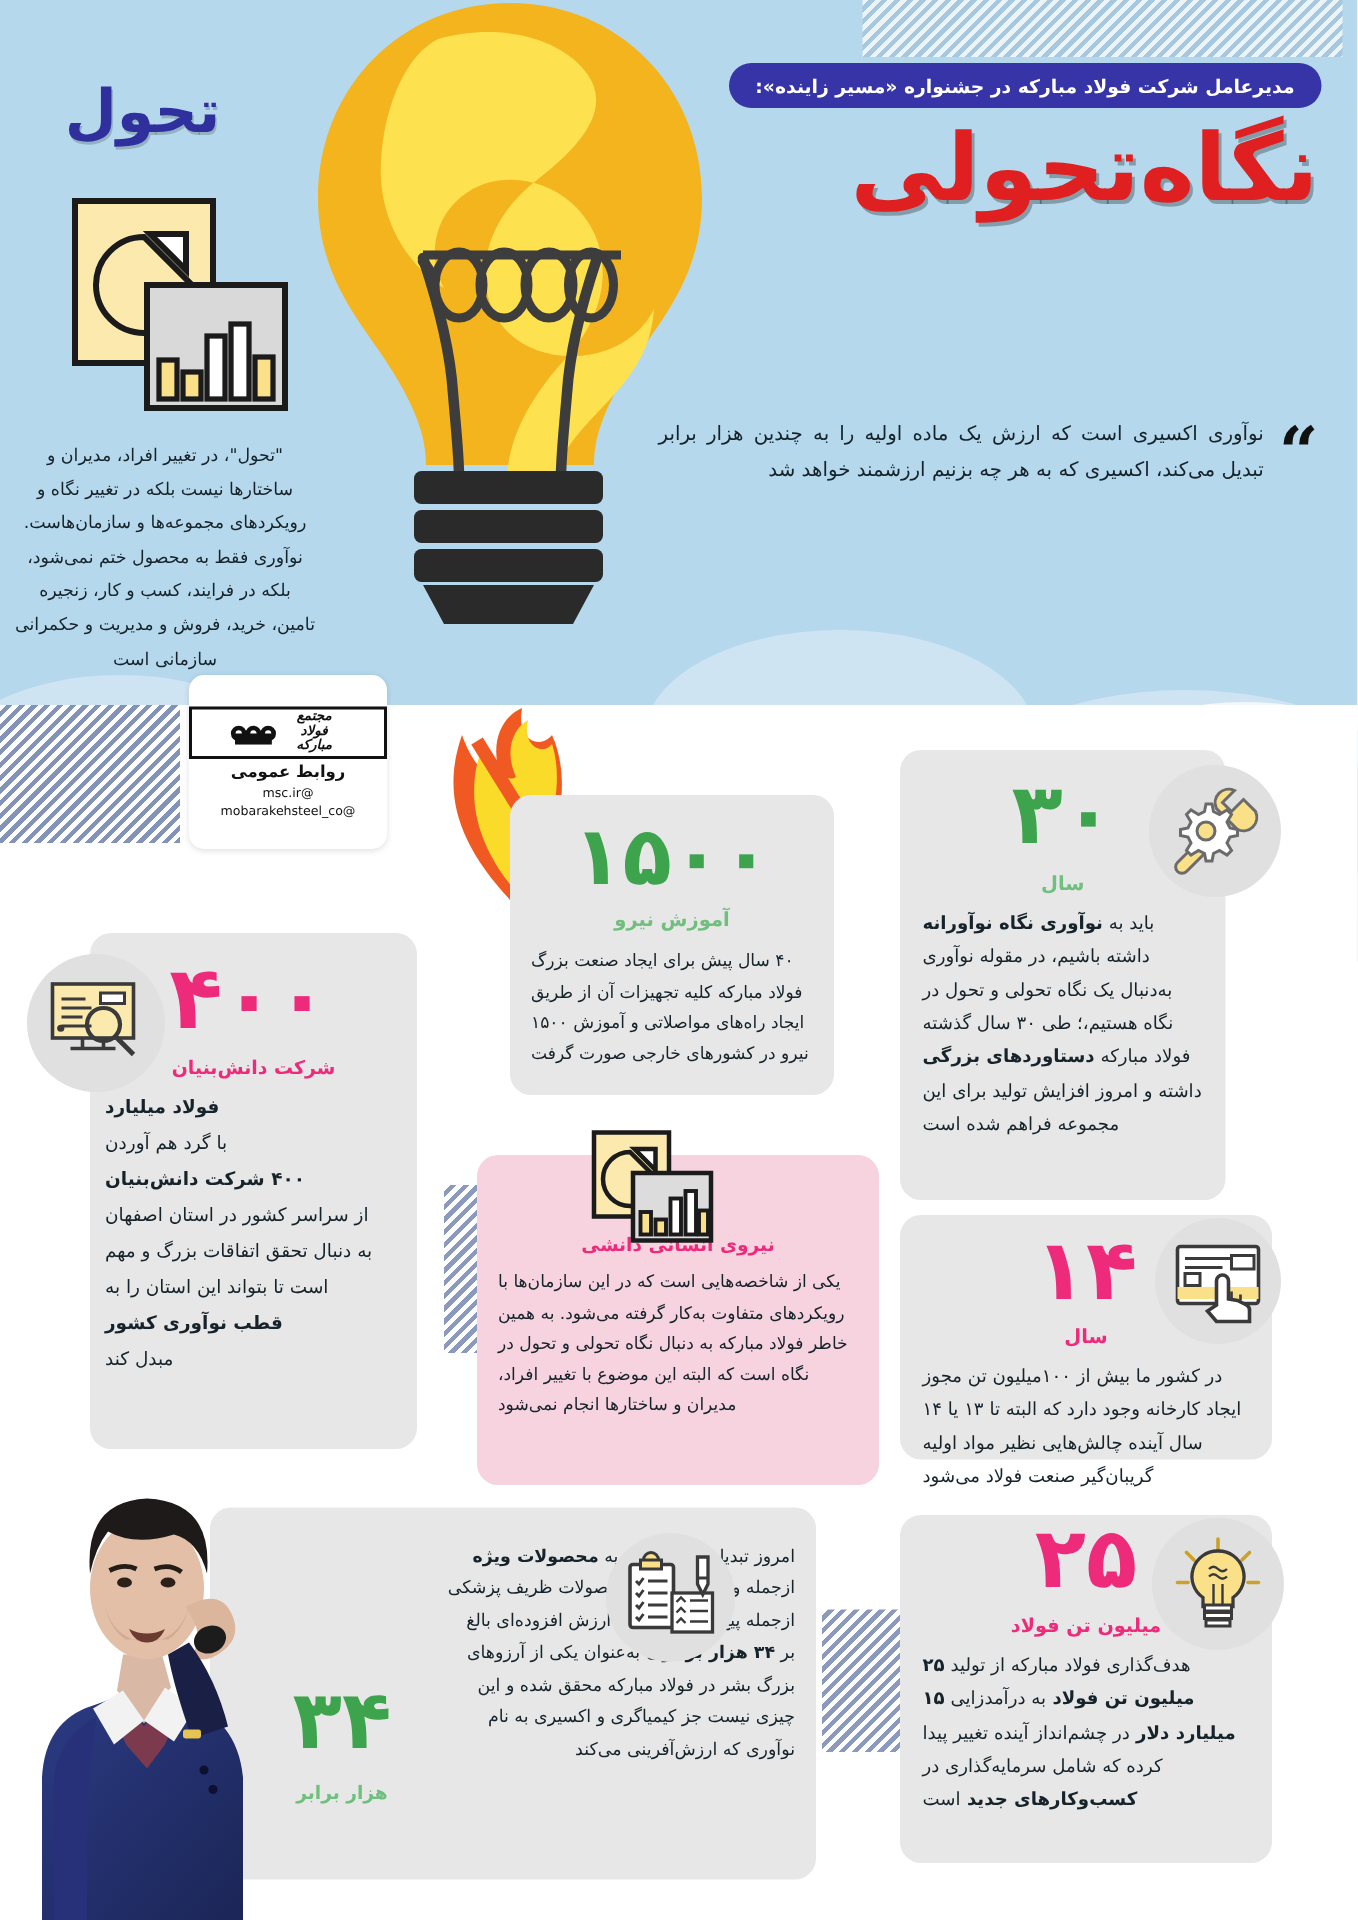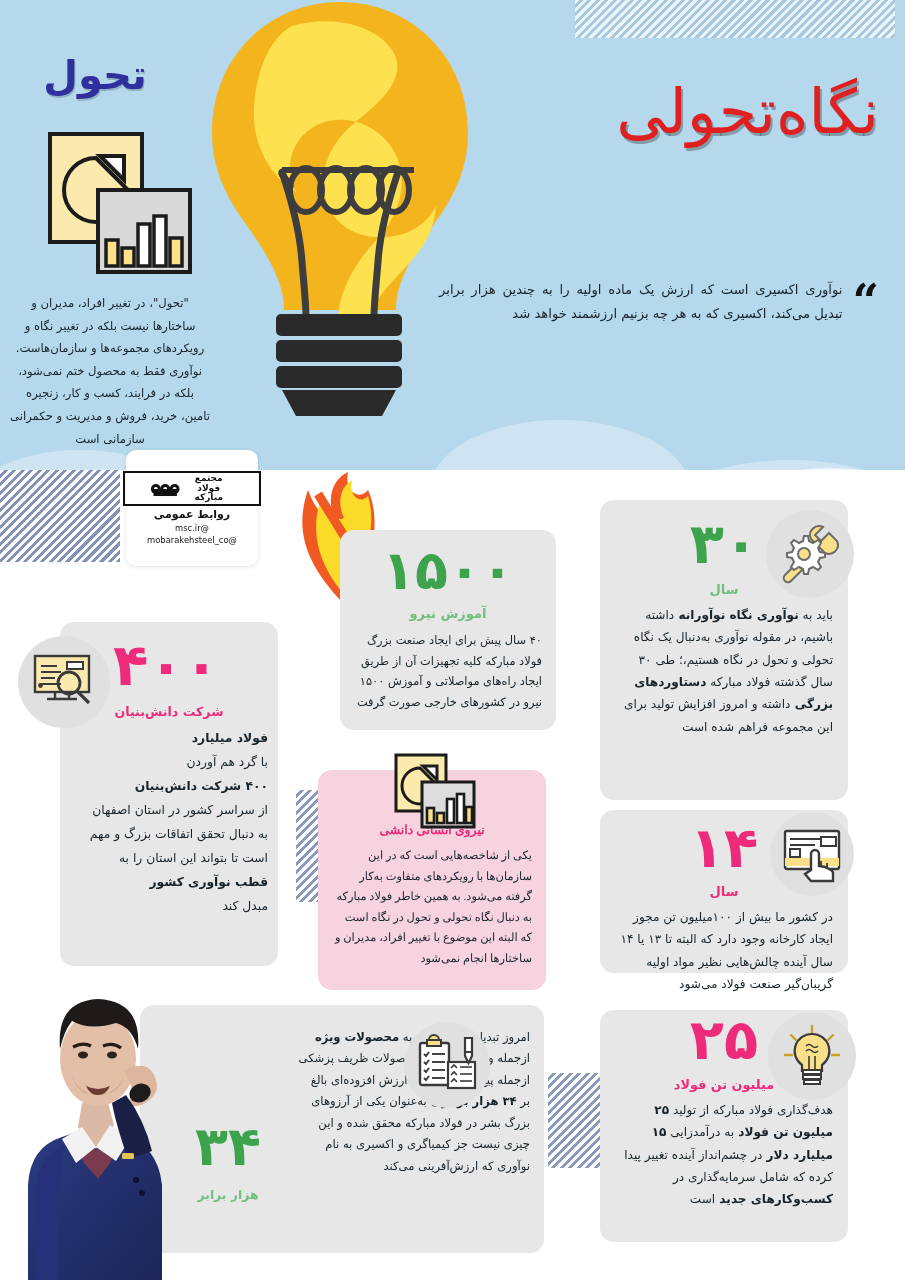--- a/index.html
+++ b/index.html
@@ -53,21 +53,21 @@
   
   .kicker {
     position:absolute; right:24px; top:42px; height:30px;
     background:#3734a8; color:#fff; border-radius:16px;
     display:flex; align-items:center; padding:0 18px;
     font-size:12.5px; font-weight:bold; letter-spacing:.2px;
     white-space:nowrap; z-index:30;
   }
   .title-wrap { position:absolute; right:26px; top:80px; width:470px; text-align:right; z-index:30; }
   .title1 {
-    font-size:62px; font-weight:normal; color:#e02020; line-height:1.02;
+    font-size:62px; font-weight:bold; color:#e02020; line-height:1.02;
     text-shadow: 2px 3px 0 rgba(0,0,0,.28);
   }
   .title2 {
     font-size:52px; font-weight:bold; color:#1a1a1a; line-height:1.08; margin-top:4px;
     text-shadow: 2px 3px 0 rgba(0,0,0,.20);
   }
   .quote-row {
     position:absolute; right:26px; top:278px; width:460px;
     display:flex; flex-direction:row; align-items:flex-start; gap:10px; z-index:30;
   }
@@ -87,46 +87,46 @@
   }
 
   
   .logo-card {
     position:absolute; left:126px; top:450px; width:132px; height:116px;
     background:#fff; border-radius:10px; z-index:34;
     box-shadow:0 1px 4px rgba(0,0,0,.12);
     display:flex; flex-direction:column; align-items:center; justify-content:center; gap:2px;
   }
   .logo-mark {
-    border:2.4px solid #111; padding:1px 25px; display:flex; align-items:center; gap:3px;
+    border:2.4px solid #111; padding:1px 25px; display:flex; align-items:center; gap:3px;font-style:italic;
   }
   .logo-sub { font-size:11px; font-weight:bold; color:#111; letter-spacing:2.5px; }
   .logo-handle { font-size:8.4px; font-weight:normal; color:#111; }
 
   
   .bulb { position:absolute; left:196px; top:-8px; width:288px; height:430px; z-index:20; }
   .flame { position:absolute; left:288px; top:472px; width:108px; height:132px; z-index:22; }
 
   
   .card { position:absolute; border-radius:14px; z-index:28; }
   .grey { background:#e7e7e7; }
   .pink { background:#f6d3df; }
   .bignum { font-weight:bold; line-height:1; text-align:center; }
   .label { font-weight:bold; text-align:center; }
-  .body { text-align:right; color:#16232b; }
+  .body { text-align:left; color:#16232b; }
   .circ {
     position:absolute; border-radius:50%; background:#e0e0e0;
     display:flex; align-items:center; justify-content:center; z-index:33;
   }
 
   
   #card-1500 { left:340px; top:530px; width:216px; height:200px; }
-  #card-30   { left:600px; top:500px; width:248px; height:300px; }
+  #card-30   { left:600px; top:500px; width:217px; height:300px; }
   #card-400  { left:60px;  top:622px; width:218px; height:344px; }
-  #card-knowledge { left:318px; top:770px; width:228px; height:220px;font-family:Liberation Serif, serif; }
+  #card-knowledge { left:318px; top:770px; width:268px; height:220px; }
   #card-14   { left:600px; top:810px; width:248px; height:163px; }
   #card-25   { left:600px; top:1010px; width:248px; height:232px; }
   #card-34   { left:140px; top:1005px; width:404px; height:248px; }
 
   .n-green { color:#3da34d; }
   .n-pink  { color:#ee2a7b; }
   .l-green { color:#6fbf7d; }
   .l-pink  { color:#ee2a7b; }
 
   .man { position:absolute; left:4px; top:975px; width:190px; height:305px; z-index:36; }
@@ -180,20 +180,21 @@
       <path d="M86 398 L200 398 L186 424 L100 424 Z"></path>
     </g>
   </svg>
 
   <svg class="flame" viewBox="0 0 108 132">
     <path d="M54 130 C18 92 6 58 20 18 C28 40 40 50 46 46 C38 24 46 6 60 0 C56 22 72 28 80 18 C92 44 90 92 54 130 Z" fill="#f05a22"></path>
     <path d="M54 120 C28 88 22 56 34 24 C40 42 50 50 56 46 C48 28 54 14 64 8 C60 26 74 32 80 24 C88 48 82 90 54 120 Z" fill="#fbdb2a"></path>
     <path d="M30 22 L86 112" stroke="#f05a22" stroke-width="9" fill="none"></path>
   </svg>
 
+  <div class="kicker">مدیرعامل شرکت فولاد مبارکه در جشنواره «مسیر زاینده»:</div>
   <div class="title-wrap">
     <div class="title1">نگاه‌تحولی</div>
   </div>
   <div class="quote-row">
     <div class="qmark">“</div>
     <div class="quote-txt">نوآوری اکسیری است که ارزش یک ماده اولیه را به چندین هزار برابر تبدیل می‌کند، اکسیری که به هر چه بزنیم ارزشمند خواهد شد</div>
   </div>
 
   <div class="tahavol-title">تحول</div>
   <svg class="tahavol-icon" viewBox="0 0 150 155">

